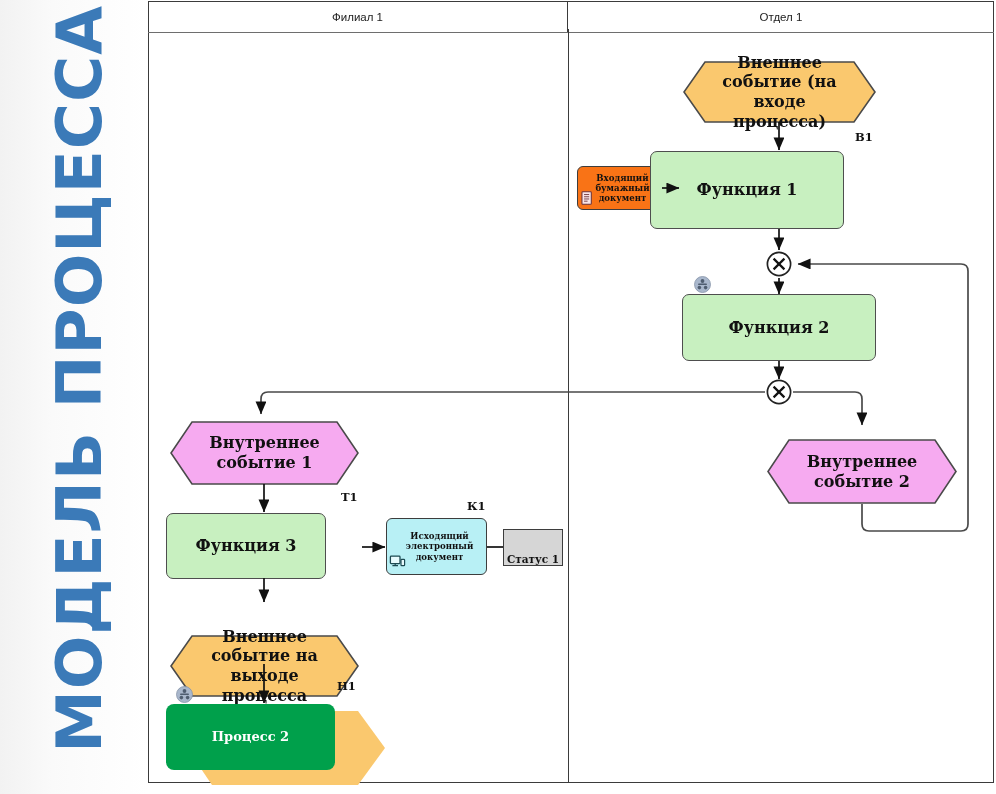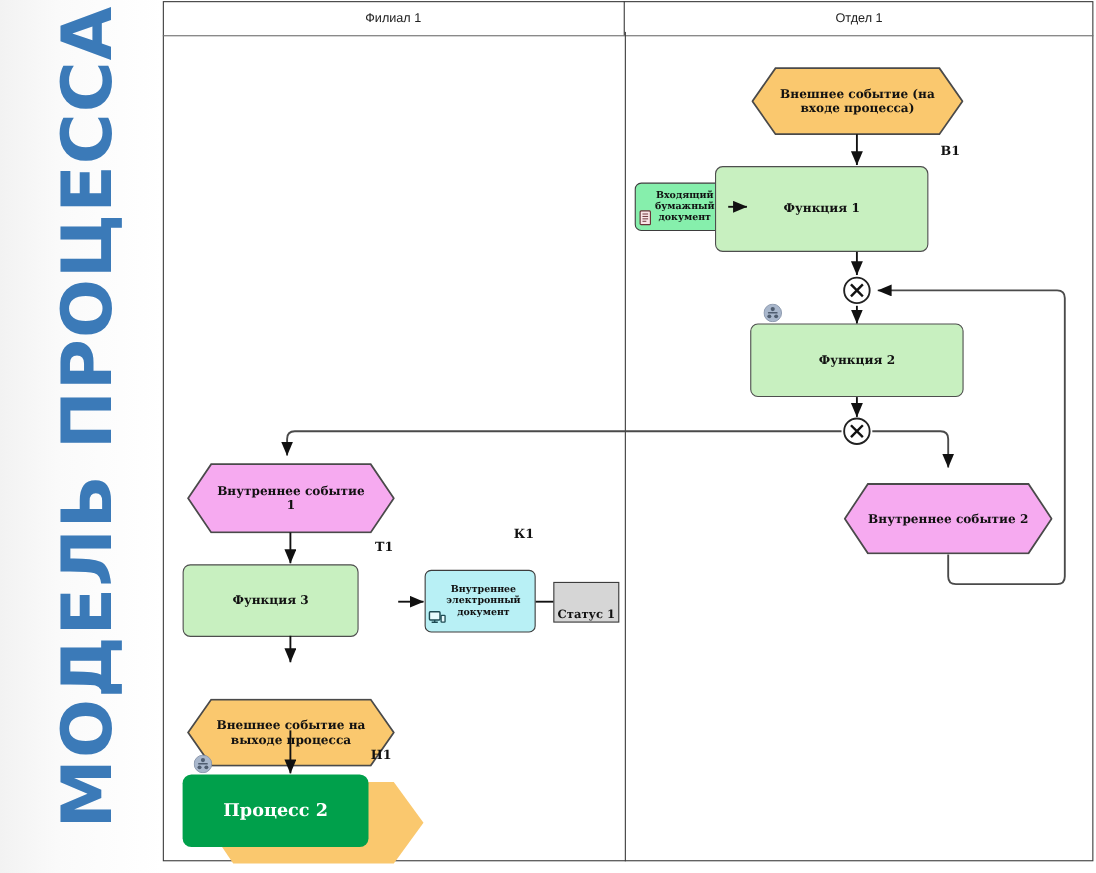--- a/index.html
+++ b/index.html
@@ -93,21 +93,21 @@
     top: 29px;
     width: 0;
     height: 754px;
     border-left: 1.6px solid #3b3b3b;
   }
 
   
   .node-label {
     font-family: "DejaVu Serif", "Liberation Serif", serif;
     font-weight: 700;
-    font-size: 11px;
+    font-size: 16px;
     color: #111111;
     text-align: center;
     line-height: 1.22;
     pointer-events: none;
     white-space: pre-line;
   }
 
   
   .event {
     position: absolute;
@@ -137,21 +137,21 @@
   
   .docbox {
     position: absolute;
     box-sizing: border-box;
     border-radius: 6px;
     border: 1.3px solid #3d3d3d;
     display: flex;
     align-items: center;
     justify-content: center;
   }
-  .docbox.paper { background: #86efac; }
+  .docbox.paper { background: #f97316; }
   .docbox.elec  { background: #b8f0f5; }
   .docbox .node-label { font-size: 8.6px; line-height: 1.18; padding: 0 3px 0 9px; }
 
   .statusbox {
     position: absolute;
     box-sizing: border-box;
     border: 1.3px solid #3d3d3d;
     background: #d6d6d6;
     display: flex;
     align-items: center;
@@ -162,21 +162,21 @@
   
   .procbox {
     position: absolute;
     box-sizing: border-box;
     border-radius: 8px;
     background: #00a04b;
     display: flex;
     align-items: center;
     justify-content: center;
   }
-  .procbox .node-label { color: #ffffff; font-size: 16px; }
+  .procbox .node-label { color: #ffffff; font-size: 13px; }
 
   
   .tag {
     position: absolute;
     font-family: "DejaVu Serif", "Liberation Serif", serif;
     font-weight: 700;
     font-size: 11.5px;
     color: #111111;
   }
 
@@ -319,29 +319,29 @@
       <polygon points="22,1 167,1 188,32 167,63 22,63 1,32" fill="#f6aaf0" stroke="#4a4a4a" stroke-width="1.6"></polygon>
     </svg>
     <div class="node-label">Внутреннее событие 1</div>
   </div>
   <div class="tag" style="left:341px; top:490px;">Т1</div>
 
   <div class="func" style="left:166px; top:513px; width:160px; height:66px;">
     <div class="node-label">Функция 3</div>
   </div>
 
-  <div class="tag" style="left:467px; top:478px;">К1</div>
+  <div class="tag" style="left:467px; top:499px;">К1</div>
   <div class="docbox elec" style="left:386px; top:518px; width:101px; height:57px;">
     <svg class="marker" viewBox="0 0 17 17" style="left:2px; top:33px; width:17px; height:19px;">
       <rect x="1.4" y="3.2" width="9.6" height="7.4" rx="0.8" fill="#e7fbfd" stroke="#1d4a52" stroke-width="1.3"></rect>
       <line x1="3.4" y1="12.6" x2="9" y2="12.6" stroke="#1d4a52" stroke-width="1.3"></line>
       <line x1="6.2" y1="10.6" x2="6.2" y2="12.6" stroke="#1d4a52" stroke-width="1.2"></line>
       <rect x="12" y="6.4" width="3.6" height="6.2" rx="0.7" fill="#e7fbfd" stroke="#1d4a52" stroke-width="1.2"></rect>
     </svg>
-    <div class="node-label">Внутреннее
+    <div class="node-label">Исходящий
 электронный
 документ</div>
   </div>
 
   <div class="statusbox" style="left:503px; top:529px; width:60px; height:37px;">
     <div class="node-label">Статус 1</div>
   </div>
 
   <div class="event" style="left:170px; top:603px; width:189px; height:62px;margin-top:32px;">
     <svg class="hex" viewBox="0 0 189 62" preserveAspectRatio="none">

